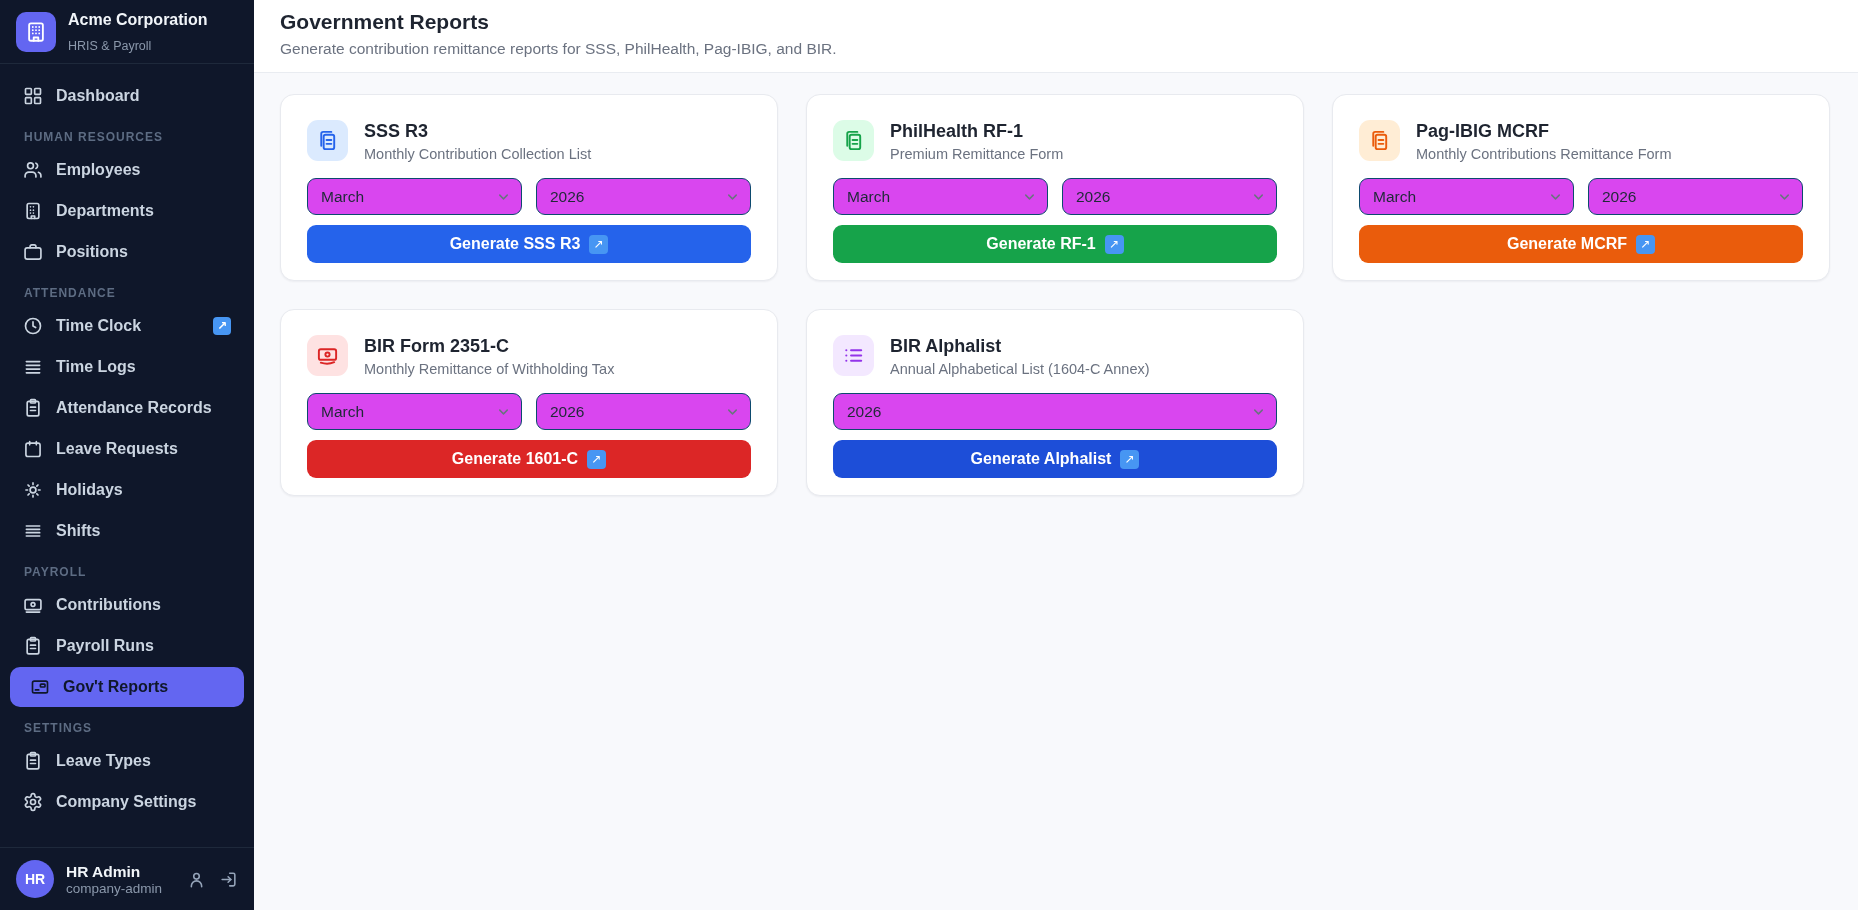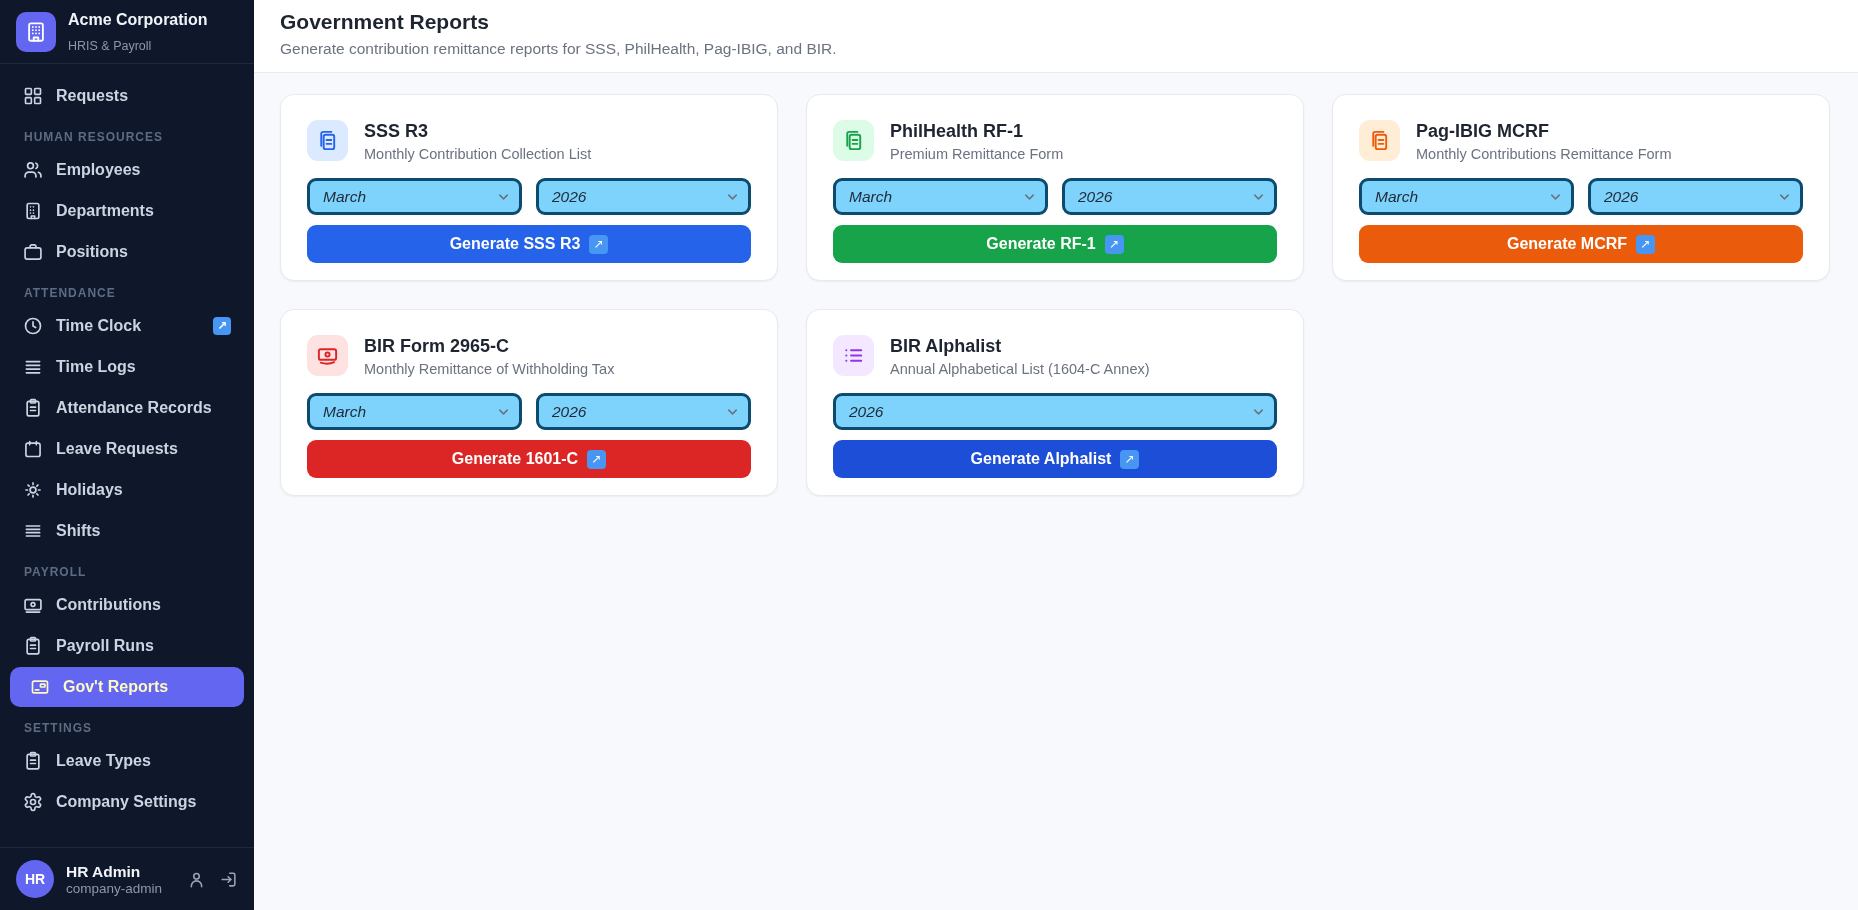--- a/index.html
+++ b/index.html
@@ -10,21 +10,21 @@
   
   .sidebar { width:254px; min-width:254px; background:#0f172a; display:flex; flex-direction:column; }
   .side-header { height:64px; display:flex; align-items:center; gap:12px; padding:0 16px; border-bottom:1px solid #1e293b; }
   .logo-tile { width:40px; height:40px; border-radius:10px; display:flex; align-items:center; justify-content:center; color:#fff; flex:none; }
   .company-name { font-size:16px; font-weight:700; color:#f1f5f9; line-height:1.2; }
   .company-tag { font-size:12.5px; color:#8b98ab; margin-top:10px; }
   .nav { flex:1; padding:12px 10px; overflow:hidden; }
   .sec-label { font-size:12px; font-weight:700; letter-spacing:1px; color:#5d6c83; padding:13px 14px 6px; text-transform:uppercase; }
   .nav-item { display:flex; align-items:center; gap:13px; height:40px; padding:0 13px; border-radius:10px; font-size:16px; font-weight:600; color:#cbd5e1; cursor:pointer; margin-bottom:1px; }
   .nav-item svg { width:20px; height:20px; flex:none; }
-  .nav-item.active { color:#fef9c3;padding-left:20px; }
+  .nav-item.active { color:#0f172a;padding-left:20px; }
   .nav-badge { margin-left:auto; width:18px; height:18px; border-radius:4px; color:#fff; font-size:12px; line-height:1; display:flex; align-items:center; justify-content:center; font-family:"DejaVu Sans",sans-serif; }
   .side-footer { border-top:1px solid #1e293b; padding:12px 16px; display:flex; align-items:center; gap:12px; }
   .avatar { width:38px; height:38px; border-radius:50%; color:#fff; font-weight:700; font-size:14px; display:flex; align-items:center; justify-content:center; flex:none; }
   .footer-name { font-size:15.5px; font-weight:700; color:#f1f5f9; line-height:1.25; }
   .footer-role { font-size:13.5px; color:#8b98ab; }
   .footer-icons { margin-left:auto; display:flex; gap:13px; color:#94a3b8; align-items:center; }
   .footer-icons svg { width:19px; height:19px; cursor:pointer; }
 
   
   .main { flex:1; display:flex; flex-direction:column; min-width:0; }
@@ -34,21 +34,21 @@
   .content { padding:21px 28px 28px 26px; }
   .grid { display:grid; grid-template-columns:repeat(3,1fr); gap:28px; }
   .card { background:#fff; border:1px solid #e8eaef; border-radius:14px; padding:25px 26px 21px; box-shadow:0 1px 2px rgba(16,24,40,.05); height:187px; }
   .card-head { display:flex; gap:16px; margin-bottom:16px; }
   .tile { width:41px; height:41px; border-radius:11px; display:flex; align-items:center; justify-content:center; flex:none; }
   .tile svg { width:23px; height:23px; }
   .card-title { font-size:18px; font-weight:700; color:#1e2430; padding-top:1px; }
   .card-sub { font-size:14.5px; color:#6b7280; margin-top:4px; }
   .row { display:flex; gap:14px; margin-bottom:10px; }
   .select-wrap { position:relative; flex:1; }
-  select { width:100%; height:37px; border:3px solid #0c4a6e; border-radius:9px; background:#7dd3fc; font-family:inherit; font-size:15.5px; color:#1f2937; padding:0 34px 0 13px; appearance:none; -webkit-appearance:none; cursor:pointer;font-style:italic; }
+  select { width:100%; height:37px; border:1px solid #0c4a6e; border-radius:9px; background:#d946ef; font-family:inherit; font-size:15.5px; color:#1f2937; padding:0 34px 0 13px; appearance:none; -webkit-appearance:none; cursor:pointer; }
   .chev { position:absolute; right:11px; top:50%; transform:translateY(-50%); color:#6b7280; pointer-events:none; display:flex; }
   .chev svg { width:15px; height:15px; }
   .gen-btn { width:100%; height:38px; border:none; border-radius:9px; color:#fff; font-size:16px; font-weight:700; display:flex; align-items:center; justify-content:center; gap:9px; cursor:pointer; font-family:inherit; }
   .btn-badge { width:19px; height:19px; border-radius:4px; display:inline-flex; align-items:center; justify-content:center; font-size:12px; font-weight:400; color:#fff; font-family:"DejaVu Sans",sans-serif; }
 </style>
 </head>
 <body>
 
 <div class="app">
 
@@ -68,21 +68,21 @@
     </div>
 
     <nav class="nav">
       <div class="nav-item">
         <svg viewBox="0 0 24 24" fill="none" stroke="currentColor" stroke-width="2" stroke-linecap="round" stroke-linejoin="round">
             <rect x="3" y="3" width="7" height="7" rx="1"></rect>
             <rect x="14" y="3" width="7" height="7" rx="1"></rect>
             <rect x="3" y="14" width="7" height="7" rx="1"></rect>
             <rect x="14" y="14" width="7" height="7" rx="1"></rect>
           </svg>
-        <span>Requests</span>
+        <span>Dashboard</span>
       </div>
 
       <div class="sec-label">HUMAN RESOURCES</div>
       <div class="nav-item">
         <svg viewBox="0 0 24 24" fill="none" stroke="currentColor" stroke-width="2" stroke-linecap="round" stroke-linejoin="round">
             <circle cx="9" cy="7" r="3.5"></circle>
             <path d="M2.5 20.5v-1.5a4.5 4.5 0 0 1 4.5-4.5h4a4.5 4.5 0 0 1 4.5 4.5v1.5"></path>
             <path d="M15.5 3.8a3.5 3.5 0 0 1 0 6.4"></path>
             <path d="M21.5 20.5v-1.5a4.5 4.5 0 0 0-3-4.2"></path>
           </svg>
@@ -338,21 +338,21 @@
         <div class="card">
           <div class="card-head">
             <div class="tile" style="background: rgb(254, 226, 226);">
               <svg viewBox="0 0 24 24" fill="none" stroke="currentColor" stroke-width="2" stroke-linecap="round" stroke-linejoin="round" style="color: rgb(220, 38, 38);">
                   <rect x="3" y="5.5" width="18" height="11" rx="2"></rect>
                   <circle cx="12" cy="11" r="2.2"></circle>
                   <path d="M5 19.5c4.5 1.5 9.5 1.5 14-.5"></path>
                 </svg>
             </div>
             <div>
-              <div class="card-title">BIR Form 2965-C</div>
+              <div class="card-title">BIR Form 2351-C</div>
               <div class="card-sub">Monthly Remittance of Withholding Tax</div>
             </div>
           </div>
           <div class="row">
             <div class="select-wrap">
               <select><option>March</option></select>
               <span class="chev">
                   <svg viewBox="0 0 24 24" fill="none" stroke="currentColor" stroke-width="2.4" stroke-linecap="round" stroke-linejoin="round">
                     <path d="m6 9 6 6 6-6"></path>
                   </svg>

